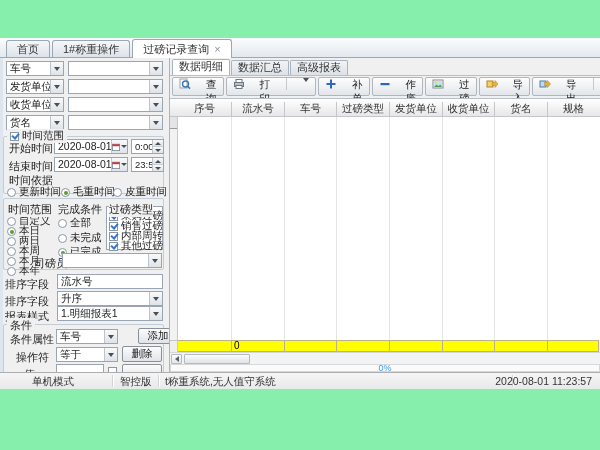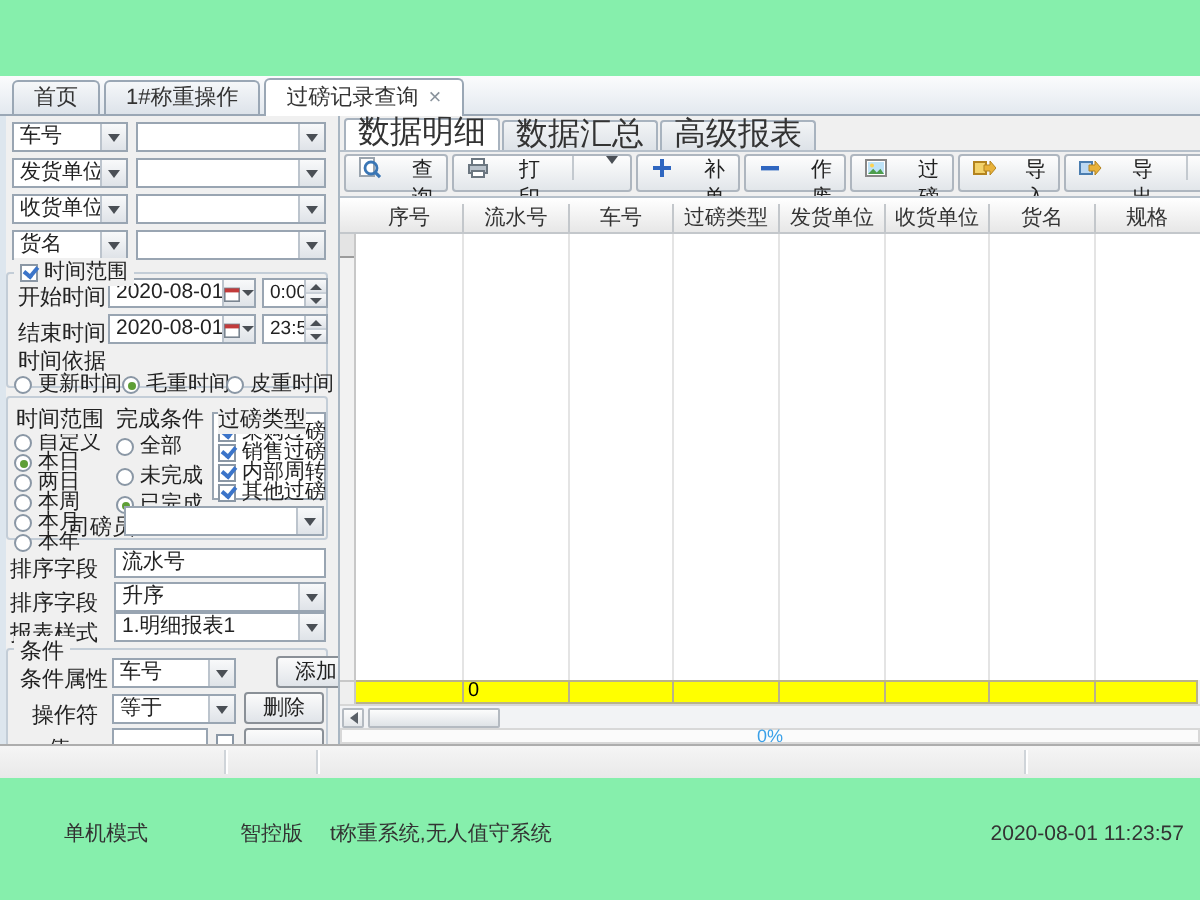--- a/index.html
+++ b/index.html
@@ -55,21 +55,21 @@
   .chkitem.on .cbx::after { content:""; position:absolute; left:1px; top:0px; width:5px; height:3px;
     border-left:2px solid #3b74c9; border-bottom:2px solid #3b74c9; transform:rotate(-50deg); }
 
   .listbox { position:absolute; background:#fff; border:1px solid #99a5b2; }
   .sbtn { position:absolute; height:16px; background:linear-gradient(#fbfbfb,#e0e4e9); border:1px solid #8a9097;
     border-radius:2px; font-size:10.5px; display:flex; align-items:center; justify-content:center; }
 
   
   .dtabs { position:absolute; left:0; top:2px; width:430px; height:16px; border-bottom:1px solid #b6c0ca;
     display:flex; align-items:flex-end; padding-left:2px; gap:1px; }
-  .dtab { height:15px; line-height:13px; padding:0 6px; font-size:16px; color:#333;
+  .dtab { height:15px; line-height:13px; padding:0 6px; font-size:11px; color:#333;
     background:linear-gradient(#f2f4f6,#dde2e8); border:1px solid #a8b3bf; border-bottom:none; border-radius:2px 2px 0 0; }
   .dtab.active { background:#fff; height:16px; }
 
   .toolbar { position:absolute; left:0; top:18px; width:430px; height:22px; display:flex; gap:2px; padding:1px 0 0 2px; }
   .tbtn { height:19px; border:1px solid #aeb6bf; border-radius:2px; background:linear-gradient(#fdfdfd,#e2e6ea);
     display:flex; align-items:flex-start; gap:15px; padding:0 6px; font-size:10.5px; color:#222; }
   .tbtn .ic { width:12px; height:12px; display:flex; }
   .tbtn .sep { width:1px; height:12px; background:#c3c9cf; margin:0 1px; }
 
   
@@ -95,21 +95,21 @@
   .tri-l { width:0; height:0; border-top:3px solid transparent; border-bottom:3px solid transparent; border-right:4px solid #5a6067; }
   .hs-thumb { position:absolute; left:14px; top:1px; width:66px; height:10px; background:linear-gradient(#fcfcfc,#dfe3e7);
     border:1px solid #b4bac1; border-radius:1px; }
 
   .progress { position:absolute; left:0; top:306px; width:430px; height:8px; background:#fbfbfb; border:1px solid #d8d8d8;
     text-align:center; font-size:9px; line-height:7px; color:#3aa0e8; }
 
   
   .statusbar { position:absolute; left:0; top:372px; width:600px; height:17px;
     background:linear-gradient(#f5f5f5,#e9e9e9); border-top:1px solid #adadad; font-size:10.5px; color:#333; }
-  .statusbar .item { position:absolute; top:0; line-height:16px; white-space:nowrap;margin-top:36px; }
+  .statusbar .item { position:absolute; top:0; line-height:16px; white-space:nowrap; }
   .statusbar .vsep { position:absolute; top:2px; width:1px; height:12px; background:#cfd4d9; box-shadow:1px 0 0 #fff; }
 
   svg { display:block; }
 </style>
 </head>
 <body>
 
 <div class="screen">
 
   <div class="main-tabbar">

